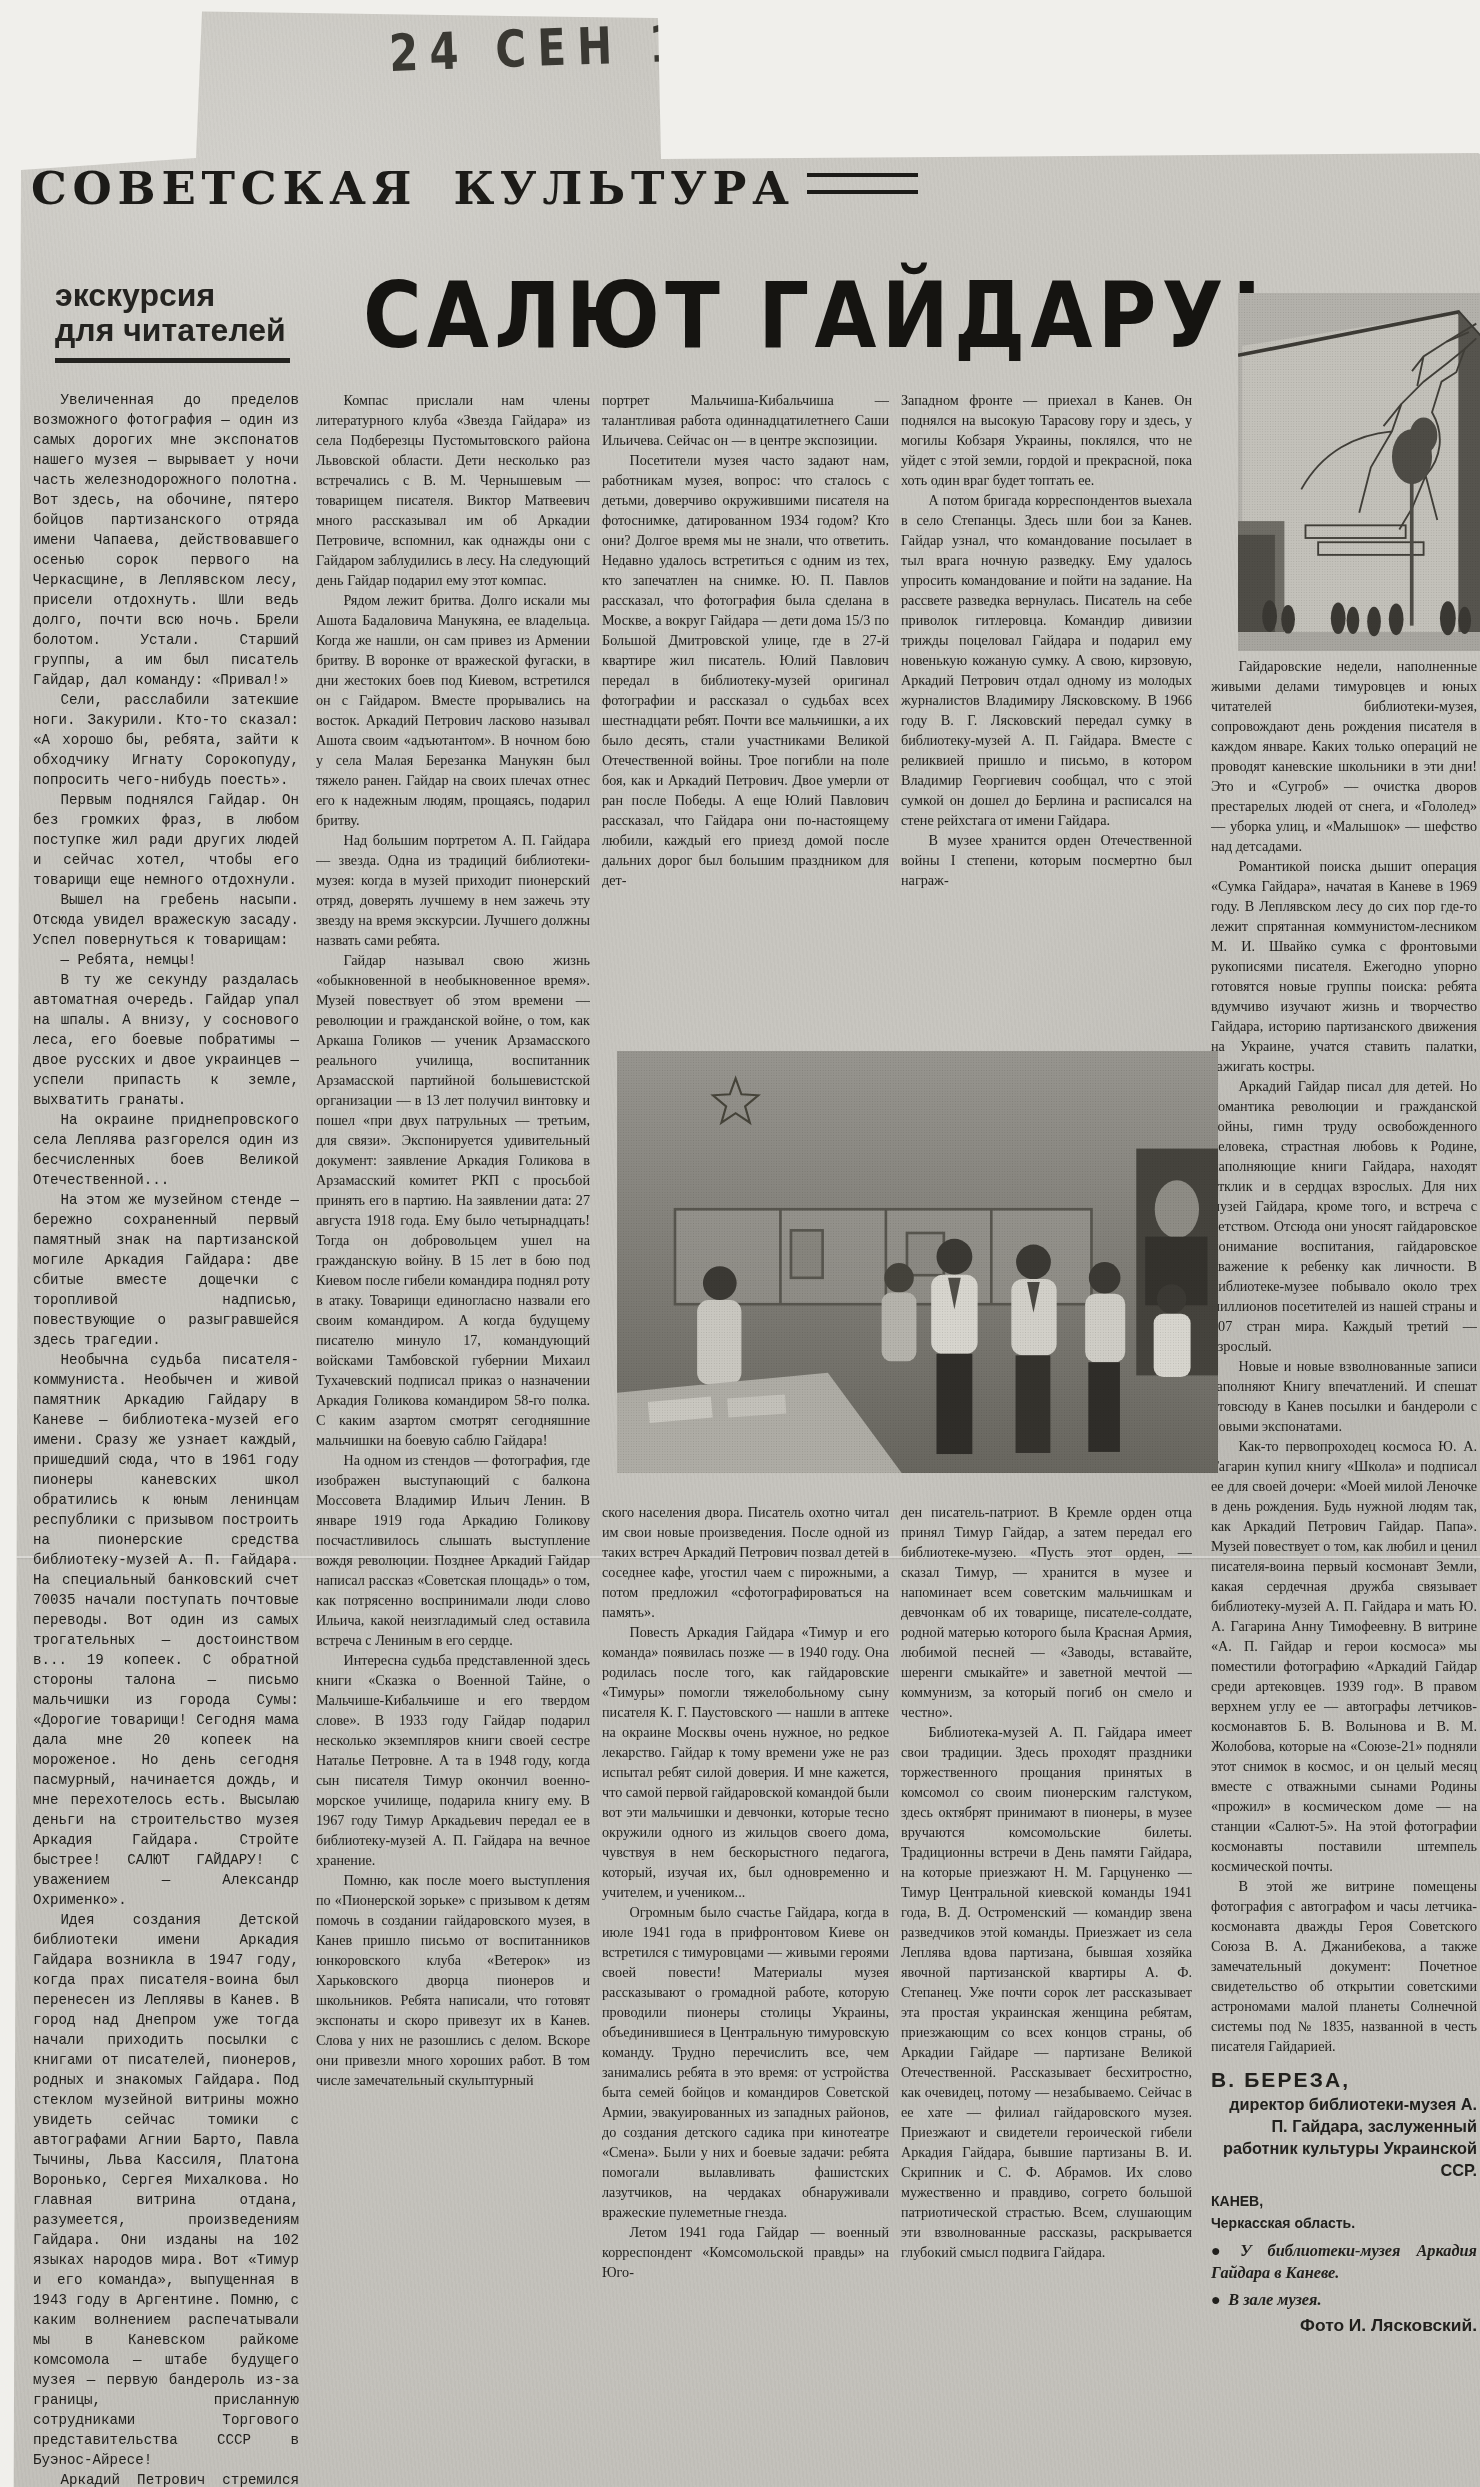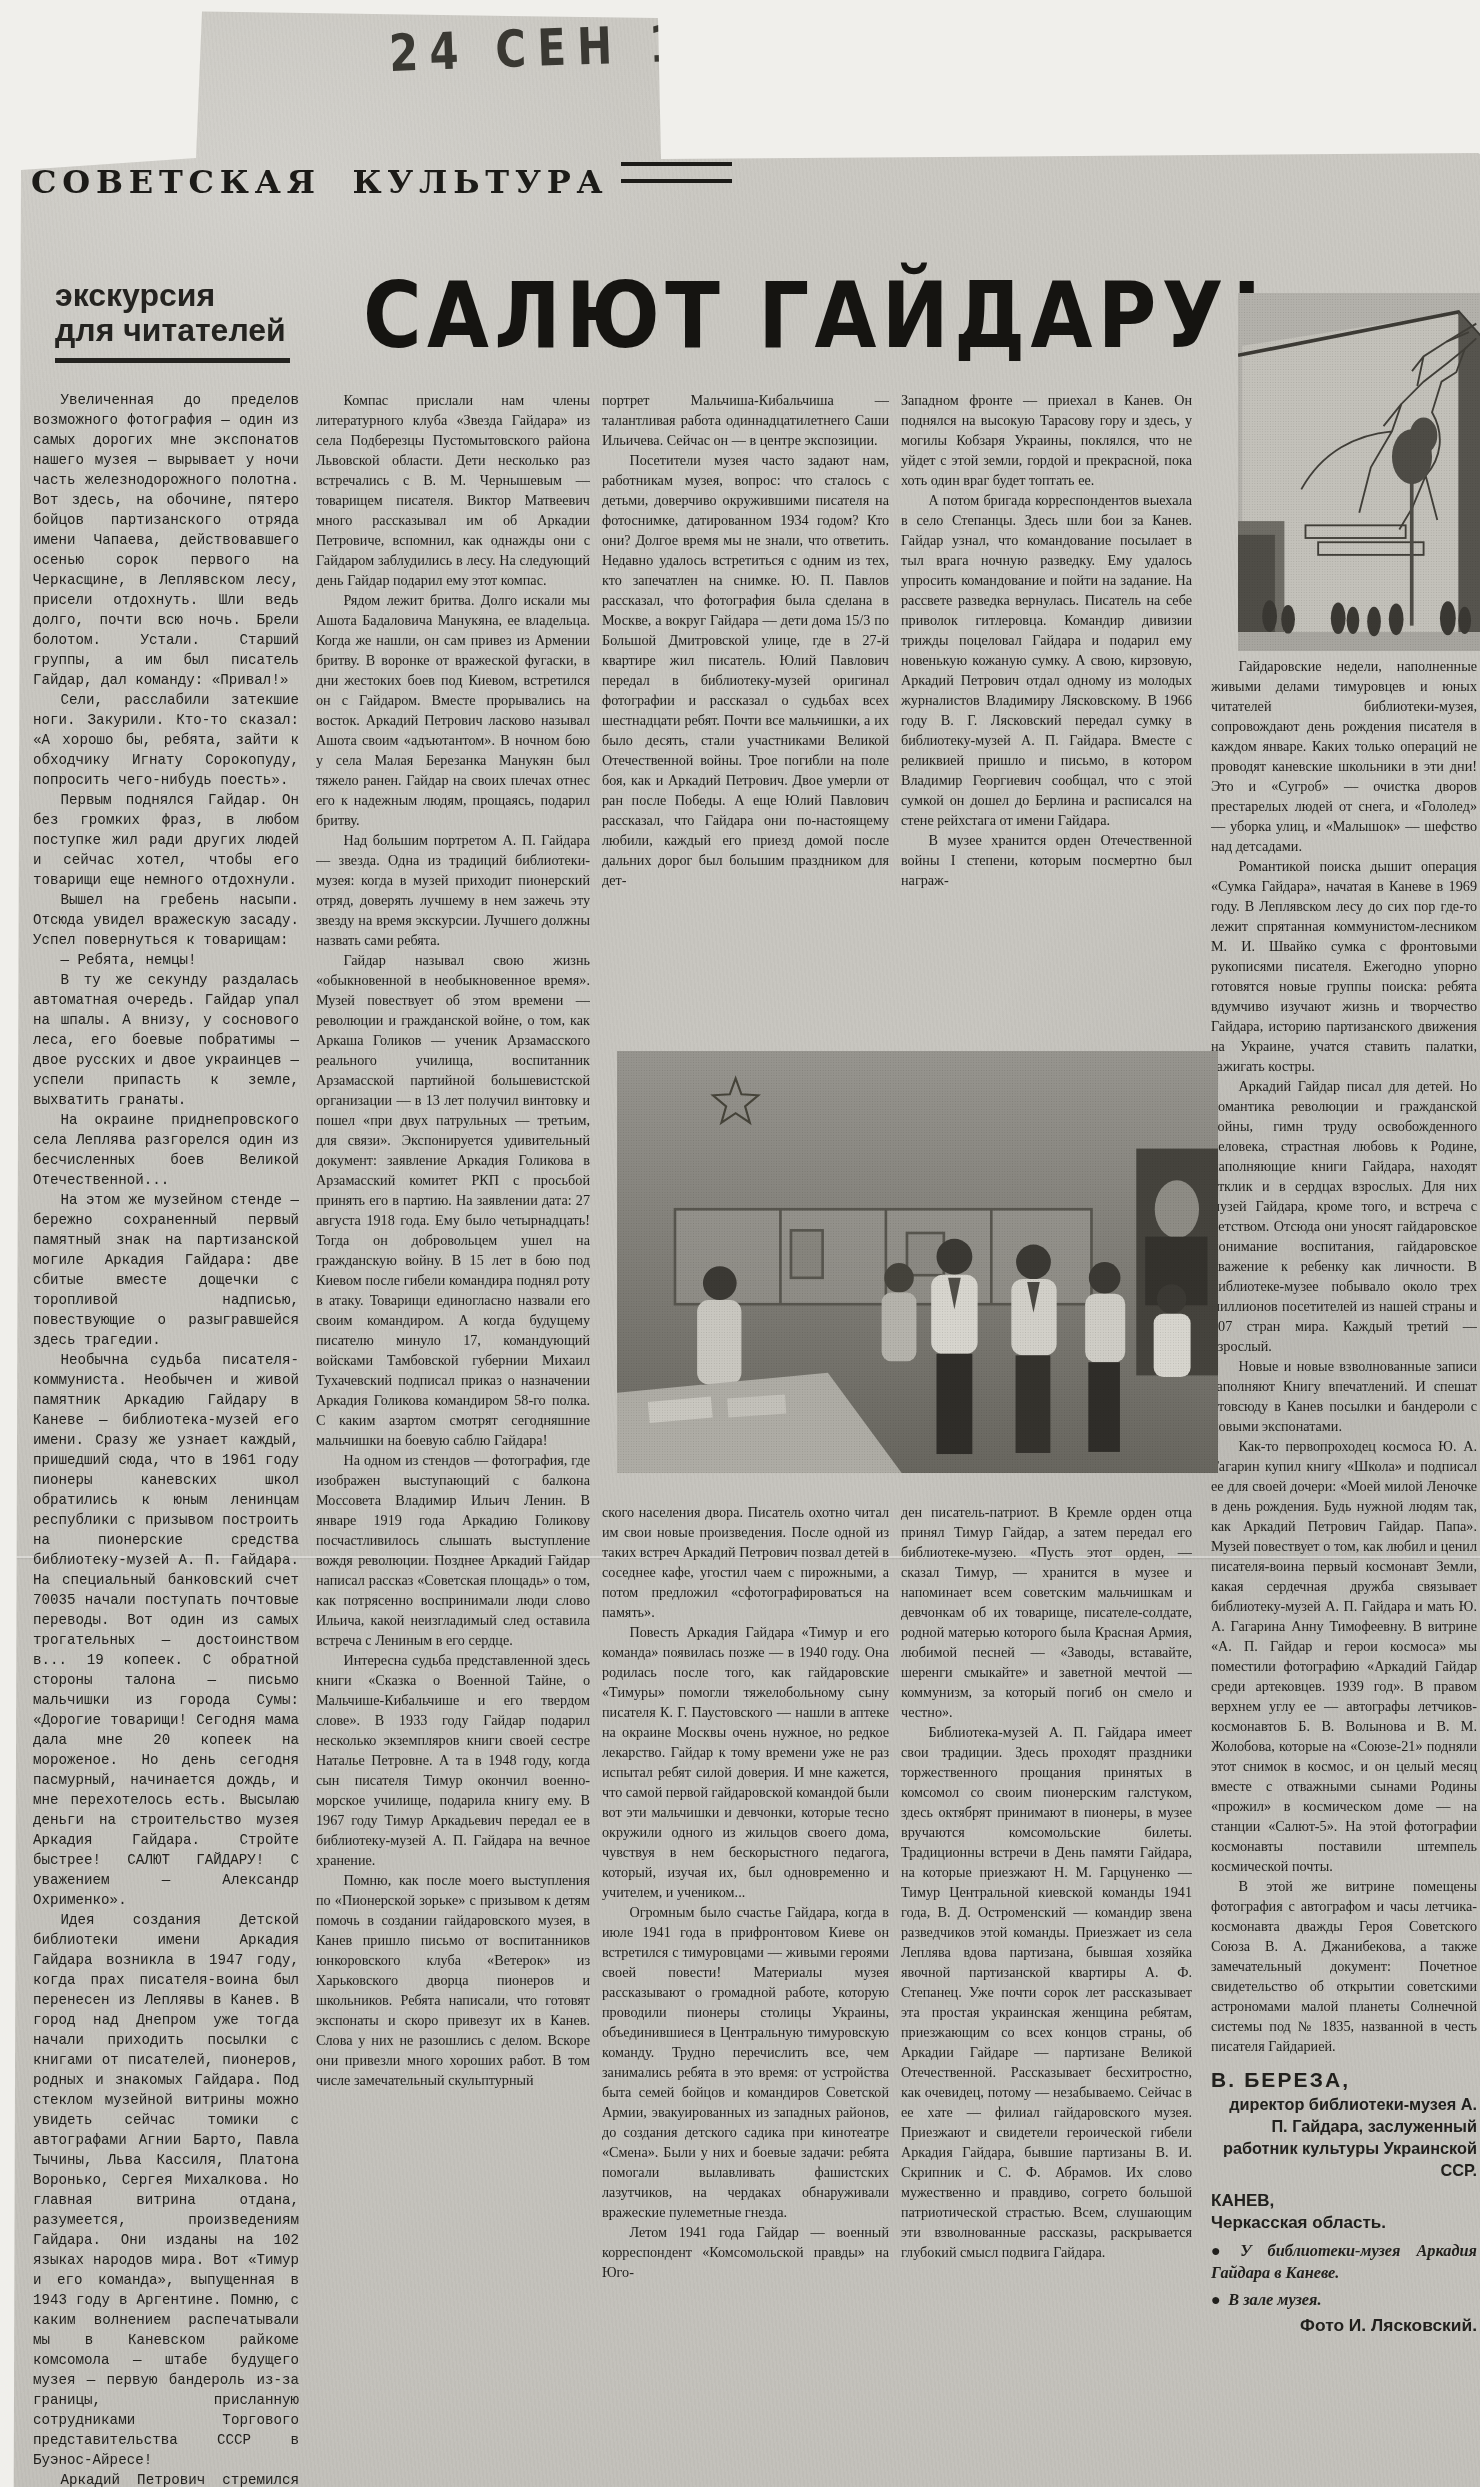--- a/index.html
+++ b/index.html
@@ -12,21 +12,21 @@
        radial-gradient(ellipse 738px 475px at 18% 8%, rgba(255,255,255,.16), transparent 60%),
        radial-gradient(ellipse 580px 844px at 88% 55%, rgba(0,0,0,.06), transparent 70%),
        repeating-linear-gradient(84deg, rgba(0,0,0,.015) 0 1.6px, rgba(255,255,255,.02) 1.6px 3.7px),
        linear-gradient(#cac8c2,#c2c0ba);}
   .crease{position:absolute;left:0;width:100%;height:1.6px;background:rgba(255,255,255,.35);box-shadow:0 1.1px 1.6px rgba(0,0,0,.08);}
   
   #stamp{position:absolute;left:388px;top:24px;font-family:"DejaVu Sans",sans-serif;font-weight:bold;
      font-size:51px;letter-spacing:13.7px;color:#26251f;transform:rotate(-2deg) scaleX(.82);transform-origin:left top;
      opacity:.88;white-space:nowrap;}
   #masthead{position:absolute;left:31px;top:162px;font-family:"DejaVu Serif",serif;font-weight:bold;
-     font-size:32px;letter-spacing:5.8px;word-spacing:14.8px;color:#1c1b18;white-space:nowrap;}
+     font-size:45px;letter-spacing:5.8px;word-spacing:14.8px;color:#1c1b18;white-space:nowrap;}
   .masthead-rule{display:inline-block;vertical-align:10.5px;width:111px;height:12.7px;margin-left:12.7px;
      border-top:4.2px solid #1c1b18;border-bottom:4.2px solid #1c1b18;}
   #rubric{position:absolute;left:55px;top:278px;font-family:"Liberation Sans",sans-serif;font-weight:bold;
      font-size:32px;line-height:35px;color:#242320;}
   #rubric .bar{margin-top:9.5px;width:235px;height:5.3px;background:#242320;}
   #headline{position:absolute;left:363px;top:263px;width:865px;font-family:"DejaVu Sans",sans-serif;
      font-weight:bold;font-size:80px;letter-spacing:5.3px;color:#151411;transform:scaleY(1.14);
      transform-origin:left top;white-space:nowrap;}
   
   .colblock{position:absolute;overflow:hidden;font-size:14.2px;line-height:20px;}
@@ -43,21 +43,21 @@
   .photo{position:absolute;overflow:hidden;background:#8d8b85;}
   .photo svg{display:block;width:100%;height:100%;}
   .photo::after{content:"";position:absolute;inset:0;
      background-image:radial-gradient(rgba(20,20,16,.14) 0.5px, transparent 0.7px);
      background-size:2.6px 2.6px;pointer-events:none;}
   #photo-building{left:1238px;top:293px;width:242px;height:358px;}
   #photo-museum{left:617px;top:1051px;width:601px;height:422px;}
   
   .sig-name{margin:13.7px 0 0 0;text-align:left;font-family:"Liberation Sans",sans-serif;font-weight:bold;font-size:21px;letter-spacing:2.1px;}
   .sig-role{margin:3.2px 0 0 0;text-align:right;font-family:"Liberation Sans",sans-serif;font-weight:bold;font-size:16.3px;line-height:22px;}
-  .sig-town{margin:9.5px 0 0 0;text-align:left;font-family:"Liberation Sans",sans-serif;font-weight:bold;font-size:17px;line-height:22px;}
+  .sig-town{margin:9.5px 0 0 0;text-align:left;font-family:"Liberation Sans",sans-serif;font-weight:bold;font-size:14px;line-height:22px;}
   .caption-row{margin:5.3px 0 0 0;font-style:italic;font-weight:bold;font-size:16.3px;line-height:22px;text-align:justify;}
   .caption-row .bullet{font-style:normal;margin-right:7.4px;}
   .photo-credit{margin:4.2px 0 0 0;text-align:right;font-family:"Liberation Sans",sans-serif;font-weight:bold;font-size:17.4px;}
 </style>
 </head>
 <body>
 
 <div id="canvas">
   <div id="paper">
     <div class="crease" style="top:1556px;"></div>

